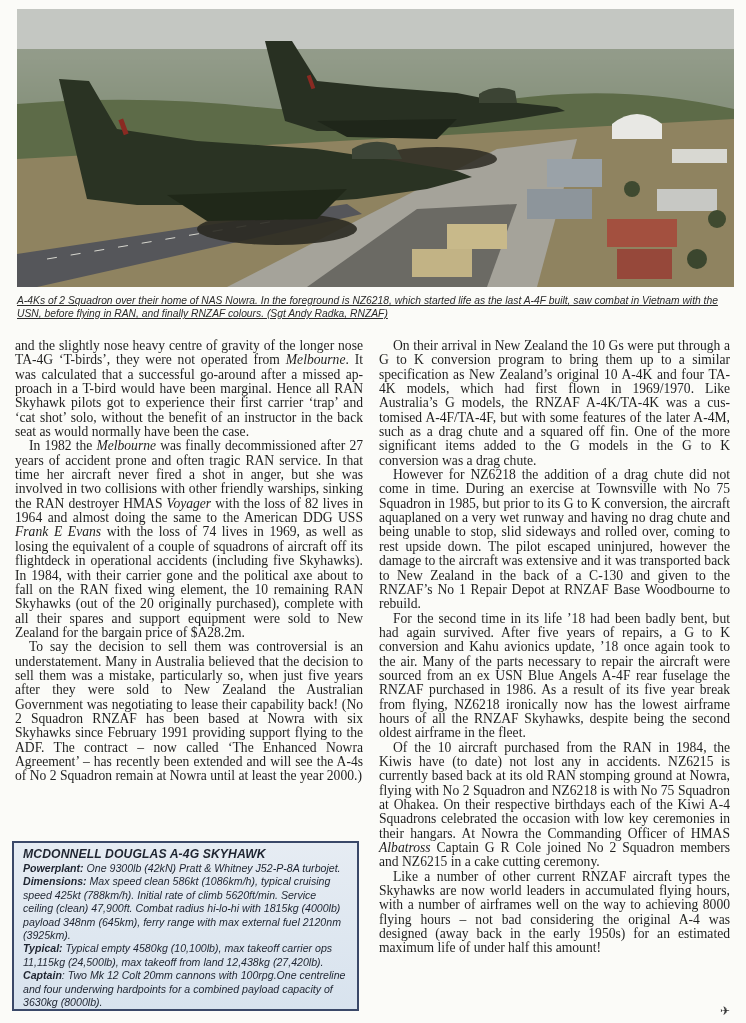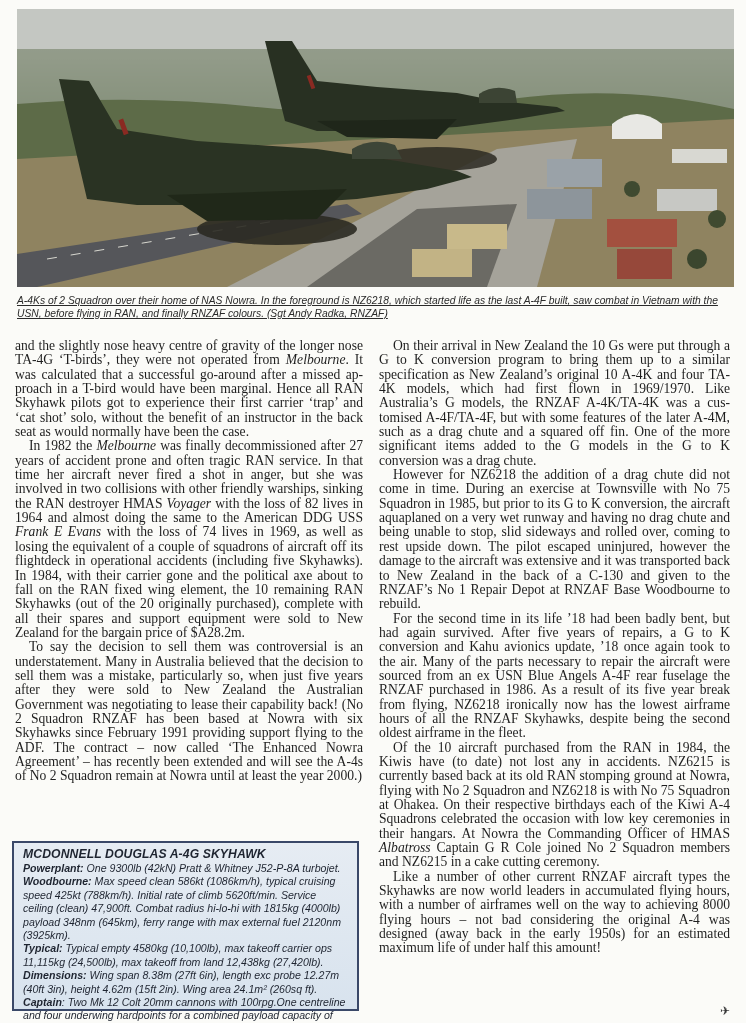--- a/index.html
+++ b/index.html
@@ -105,23 +105,22 @@
 
 <div class="col left">
   <p class="noindent"><span>and the slightly nose heavy centre of gravity of the longer nose TA-4G ‘T-birds’, they were not operated from </span><i>Melbourne</i><span>. It was calculated that a successful go-around after a missed ap­proach in a T-bird would have been marginal. Hence all RAN Skyhawk pilots got to experience their first carrier ‘trap’ and ‘cat shot’ solo, without the benefit of an instruc­tor in the back seat as would normally have been the case.</span></p>
   <p><span>In 1982 the </span><i>Melbourne</i><span> was finally decommissioned after 27 years of accident prone and often tragic RAN service. In that time her aircraft never fired a shot in anger, but she was involved in two collisions with other friendly warships, sinking the RAN destroyer HMAS </span><i>Voyager</i><span> with the loss of 82 lives in 1964 and almost doing the same to the American DDG USS </span><i>Frank E Evans</i><span> with the loss of 74 lives in 1969, as well as losing the equivalent of a couple of squadrons of aircraft off its flightdeck in operational accidents (including five Skyhawks). In 1984, with their carrier gone and the political axe about to fall on the RAN fixed wing element, the 10 remaining RAN Skyhawks (out of the 20 originally purchased), complete with all their spares and support equipment were sold to New Zealand for the bargain price of $A28.2m.</span></p>
   <p>To say the decision to sell them was controversial is an understatement. Many in Australia believed that the deci­sion to sell them was a mistake, particularly so, when just five years after they were sold to New Zealand the Austral­ian Government was negotiating to lease their capability back! (No 2 Squadron RNZAF has been based at Nowra with six Skyhawks since February 1991 providing support flying to the ADF. The contract – now called ‘The Enhanced Nowra Agreement’ – has recently been extended and will see the A-4s of No 2 Squadron remain at Nowra until at least the year 2000.)</p>
 </div>
 
 <div class="spec-box">
   <div class="spec-title">MCDONNELL DOUGLAS A-4G SKYHAWK</div>
   <div class="spec-line"><b>Powerplant:</b><span> One 9300lb (42kN) Pratt &amp; Whitney J52-P-8A turbojet.</span></div>
-  <div class="spec-line"><b>Woodbourne:</b><span> Max speed clean 586kt (1086km/h), typical cruising speed 425kt (788km/h). Initial rate of climb 5620ft/min. Service ceiling (clean) 47,900ft. Combat radius hi-lo-hi with 1815kg (4000lb) payload 348nm (645km), ferry range with max external fuel 2120nm (3925km).</span></div>
+  <div class="spec-line"><b>Dimensions:</b><span> Max speed clean 586kt (1086km/h), typical cruising speed 425kt (788km/h). Initial rate of climb 5620ft/min. Service ceiling (clean) 47,900ft. Combat radius hi-lo-hi with 1815kg (4000lb) payload 348nm (645km), ferry range with max external fuel 2120nm (3925km).</span></div>
   <div class="spec-line"><b>Typical:</b><span> Typical empty 4580kg (10,100lb), max takeoff carrier ops 11,115kg (24,500lb), max takeoff from land 12,438kg (27,420lb).</span></div>
-  <div class="spec-line"><b>Dimensions:</b><span> Wing span 8.38m (27ft 6in), length exc probe 12.27m (40ft 3in), height 4.62m (15ft 2in). Wing area 24.1m² (260sq ft).</span></div>
   <div class="spec-line"><b>Captain</b><span>: Two Mk 12 Colt 20mm cannons with 100rpg.One centreline and four underwing hardpoints for a combined payload capacity of 3630kg (8000lb).</span></div>
 </div>
 
 <div class="col right">
   <p>On their arrival in New Zealand the 10 Gs were put through a G to K conversion program to bring them up to a similar specification as New Zealand’s original 10 A-4K and four TA-4K models, which had first flown in 1969/1970. Like Australia’s G models, the RNZAF A-4K/TA-4K was a cus­tomised A-4F/TA-4F, but with some features of the later A-4M, such as a drag chute and a squared off fin. One of the more significant items added to the G models in the G to K conversion was a drag chute.</p>
   <p>However for NZ6218 the addition of a drag chute did not come in time. During an exercise at Townsville with No 75 Squadron in 1985, but prior to its G to K conversion, the aircraft aquaplaned on a very wet runway and having no drag chute and being unable to stop, slid sideways and rolled over, coming to rest upside down. The pilot escaped uninjured, however the damage to the aircraft was exten­sive and it was transported back to New Zealand in the back of a C-130 and given to the RNZAF’s No 1 Repair Depot at RNZAF Base Woodbourne to rebuild.</p>
   <p>For the second time in its life ’18 had been badly bent, but had again survived. After five years of repairs, a G to K conversion and Kahu avionics update, ’18 once again took to the air. Many of the parts necessary to repair the aircraft were sourced from an ex USN Blue Angels A-4F rear fuse­lage the RNZAF purchased in 1986. As a result of its five year break from flying, NZ6218 ironically now has the low­est airframe hours of all the RNZAF Skyhawks, despite be­ing the second oldest airframe in the fleet.</p>
   <p><span>Of the 10 aircraft purchased from the RAN in 1984, the Kiwis have (to date) not lost any in accidents. NZ6215 is currently based back at its old RAN stomping ground at Nowra, flying with No 2 Squadron and NZ6218 is with No 75 Squadron at Ohakea. On their respective birthdays each of the Kiwi A-4 Squadrons celebrated the occasion with low key ceremonies in their hangars. At Nowra the Commanding Officer of HMAS </span><i>Albatross</i><span> Captain G R Cole joined No 2 Squadron members and NZ6215 in a cake cutting ceremony.</span></p>
   <p>Like a number of other current RNZAF aircraft types the Skyhawks are now world leaders in accumulated flying hours, with a number of airframes well on the way to achieving 8000 flying hours – not bad considering the origi­nal A-4 was designed (away back in the early 1950s) for an estimated maximum life of under half this amount!</p>
 </div>

